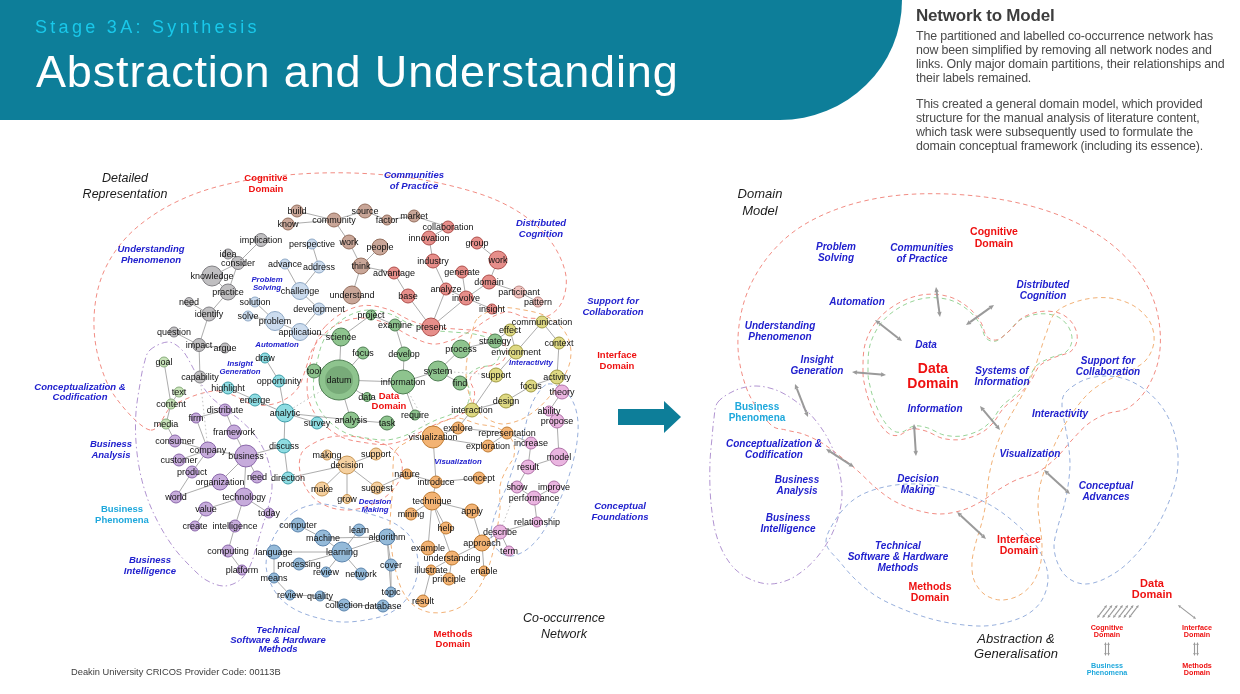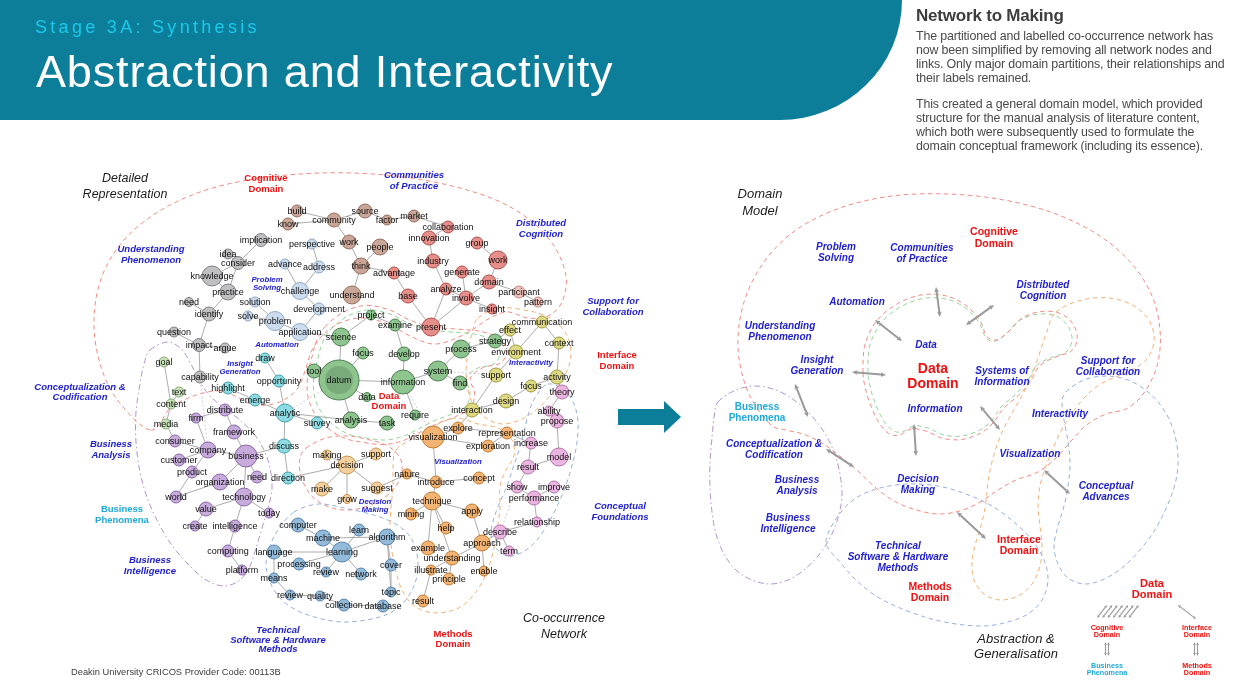--- a/index.html
+++ b/index.html
@@ -28,32 +28,32 @@
   .lbl-teal-r{font-size:10px;font-weight:700;fill:#1fa8dc;}
   .lbl-red-mini{font-size:7.2px;font-weight:700;fill:#ee1111;}
   .lbl-teal-mini{font-size:7.2px;font-weight:700;fill:#1fa8dc;}
   .lbl-red-mini-lg{font-size:11px;font-weight:700;fill:#ee1111;}
 </style>
 </head>
 <body>
 
 <div class="banner" style="background: rgb(13, 126, 153);">
   <div class="stage" style="color: rgb(25, 200, 234);">Stage 3A: Synthesis</div>
-  <div class="title" style="color: rgb(255, 255, 255);">Abstraction and Interactivity</div>
+  <div class="title" style="color: rgb(255, 255, 255);">Abstraction and Understanding</div>
 </div>
 
 <div class="info">
-  <h2>Network to Making</h2>
+  <h2>Network to Model</h2>
   <p id="para1">The partitioned and labelled co-occurrence network has
 now been simplified by removing all network nodes and
 links. Only major domain partitions, their relationships and
 their labels remained.</p>
   <p id="para2">This created a general domain model, which provided
 structure for the manual analysis of literature content,
-which both were subsequently used to formulate the
+which task were subsequently used to formulate the
 domain conceptual framework (including its essence).</p>
 </div>
 
 <svg id="diagram" width="1240" height="694" viewBox="0 0 1240 694" style="position:absolute;left:0;top:0;">
     <g>
       <path d="M150.0,430.0C141.0,428.3 124.5,409.7 116.0,398.0C107.5,386.3 102.7,373.3 99.0,360.0C95.3,346.7 93.5,332.0 94.0,318.0C94.5,304.0 97.0,289.0 102.0,276.0C107.0,263.0 114.7,250.7 124.0,240.0C133.3,229.3 145.3,220.0 158.0,212.0C170.7,204.0 185.0,197.3 200.0,192.0C215.0,186.7 231.3,183.0 248.0,180.0C264.7,177.0 282.7,175.2 300.0,174.0C317.3,172.8 334.7,172.5 352.0,173.0C369.3,173.5 387.3,174.8 404.0,177.0C420.7,179.2 436.7,182.2 452.0,186.0C467.3,189.8 483.0,194.3 496.0,200.0C509.0,205.7 520.3,212.3 530.0,220.0C539.7,227.7 548.0,236.7 554.0,246.0C560.0,255.3 564.7,266.7 566.0,276.0C567.3,285.3 565.0,295.3 562.0,302.0C559.0,308.7 553.7,313.3 548.0,316.0C542.3,318.7 534.7,318.7 528.0,318.0C521.3,317.3 514.3,312.0 508.0,312.0C501.7,312.0 496.0,315.0 490.0,318.0C484.0,321.0 478.3,326.3 472.0,330.0C465.7,333.7 458.7,337.7 452.0,340.0C445.3,342.3 439.0,344.7 432.0,344.0C425.0,343.3 417.3,339.3 410.0,336.0C402.7,332.7 395.7,327.0 388.0,324.0C380.3,321.0 371.7,318.3 364.0,318.0C356.3,317.7 348.7,319.3 342.0,322.0C335.3,324.7 329.0,329.3 324.0,334.0C319.0,338.7 315.0,344.3 312.0,350.0C309.0,355.7 308.3,361.7 306.0,368.0C303.7,374.3 301.7,382.7 298.0,388.0C294.3,393.3 289.0,397.2 284.0,400.0C279.0,402.8 273.5,404.3 268.0,405.0C262.5,405.7 256.5,405.5 251.0,404.0C245.5,402.5 240.3,398.2 235.0,396.0C229.7,393.8 224.3,391.5 219.0,391.0C213.7,390.5 208.5,391.7 203.0,393.0C197.5,394.3 191.5,396.5 186.0,399.0C180.5,401.5 176.0,402.8 170.0,408.0C164.0,413.2 159.0,431.7 150.0,430.0Z" fill="none" stroke="#f07f76" stroke-width="1" stroke-dasharray="4.5 3.5" opacity="0.9"></path>
       <path d="M330.0,330.0C334.3,325.3 341.7,319.3 348.0,316.0C354.3,312.7 361.0,310.3 368.0,310.0C375.0,309.7 383.0,311.7 390.0,314.0C397.0,316.3 403.3,321.3 410.0,324.0C416.7,326.7 423.0,328.7 430.0,330.0C437.0,331.3 444.7,331.3 452.0,332.0C459.3,332.7 467.3,332.7 474.0,334.0C480.7,335.3 487.7,337.0 492.0,340.0C496.3,343.0 499.7,348.0 500.0,352.0C500.3,356.0 497.7,361.3 494.0,364.0C490.3,366.7 482.7,365.7 478.0,368.0C473.3,370.3 467.3,374.0 466.0,378.0C464.7,382.0 470.0,387.3 470.0,392.0C470.0,396.7 469.0,402.3 466.0,406.0C463.0,409.7 457.0,411.7 452.0,414.0C447.0,416.3 441.3,417.7 436.0,420.0C430.7,422.3 425.3,425.3 420.0,428.0C414.7,430.7 409.7,434.0 404.0,436.0C398.3,438.0 392.3,439.7 386.0,440.0C379.7,440.3 372.3,439.0 366.0,438.0C359.7,437.0 353.7,436.3 348.0,434.0C342.3,431.7 336.7,428.0 332.0,424.0C327.3,420.0 323.0,415.0 320.0,410.0C317.0,405.0 315.0,399.7 314.0,394.0C313.0,388.3 313.3,382.0 314.0,376.0C314.7,370.0 316.7,363.3 318.0,358.0C319.3,352.7 320.0,348.7 322.0,344.0C324.0,339.3 325.7,334.7 330.0,330.0Z" fill="none" stroke="#8cce8c" stroke-width="1" stroke-dasharray="4.5 3.5" opacity="0.9"></path>
       <path d="M324.9,326.8C329.5,321.8 337.3,315.4 344.1,311.9C350.9,308.3 358.0,305.8 365.5,305.4C373.0,305.1 381.6,307.2 389.1,309.7C396.5,312.2 403.3,317.6 410.4,320.4C417.6,323.3 424.4,325.4 431.9,326.8C439.3,328.3 447.5,328.3 455.4,329.0C463.2,329.7 471.8,329.7 478.9,331.1C486.1,332.5 493.6,334.3 498.2,337.5C502.8,340.7 506.4,346.1 506.8,350.4C507.1,354.7 504.3,360.4 500.3,363.2C496.4,366.1 488.2,365.0 483.2,367.5C478.2,370.0 471.8,373.9 470.4,378.2C468.9,382.5 474.6,388.2 474.6,393.2C474.6,398.2 473.6,404.2 470.4,408.2C467.2,412.1 460.7,414.2 455.4,416.7C450.0,419.2 444.0,420.6 438.3,423.1C432.6,425.6 426.9,428.8 421.1,431.7C415.4,434.5 410.1,438.1 404.0,440.3C398.0,442.4 391.5,444.2 384.8,444.5C378.0,444.9 370.1,443.5 363.4,442.4C356.6,441.3 350.2,440.6 344.1,438.1C338.0,435.6 332.0,431.7 327.0,427.4C322.0,423.1 317.4,417.8 314.1,412.4C310.9,407.1 308.8,401.4 307.7,395.3C306.7,389.3 307.0,382.5 307.7,376.1C308.4,369.6 310.6,362.5 312.0,356.8C313.4,351.1 314.1,346.8 316.3,341.8C318.4,336.8 320.2,331.8 324.9,326.8Z" fill="none" stroke="#f07f76" stroke-width="1" stroke-dasharray="4.5 3.5" opacity="0.9"></path>
       <path d="M306.0,448.0C310.3,444.7 319.0,440.0 326.0,438.0C333.0,436.0 340.7,435.7 348.0,436.0C355.3,436.3 363.3,438.3 370.0,440.0C376.7,441.7 383.0,443.0 388.0,446.0C393.0,449.0 397.7,453.7 400.0,458.0C402.3,462.3 402.7,467.3 402.0,472.0C401.3,476.7 399.0,481.7 396.0,486.0C393.0,490.3 388.7,494.7 384.0,498.0C379.3,501.3 373.7,504.0 368.0,506.0C362.3,508.0 356.0,509.7 350.0,510.0C344.0,510.3 337.7,509.7 332.0,508.0C326.3,506.3 320.3,503.3 316.0,500.0C311.7,496.7 308.7,492.7 306.0,488.0C303.3,483.3 301.0,477.0 300.0,472.0C299.0,467.0 299.0,462.0 300.0,458.0C301.0,454.0 301.7,451.3 306.0,448.0Z" fill="none" stroke="#f07f76" stroke-width="1" stroke-dasharray="4.5 3.5" opacity="0.9"></path>
       <path d="M150.0,350.0C154.0,346.3 162.7,342.0 168.0,342.0C173.3,342.0 178.0,346.0 182.0,350.0C186.0,354.0 189.0,360.7 192.0,366.0C195.0,371.3 197.0,377.0 200.0,382.0C203.0,387.0 206.0,391.7 210.0,396.0C214.0,400.3 219.0,404.0 224.0,408.0C229.0,412.0 235.0,415.7 240.0,420.0C245.0,424.3 250.0,429.0 254.0,434.0C258.0,439.0 261.3,444.3 264.0,450.0C266.7,455.7 268.7,461.7 270.0,468.0C271.3,474.3 272.3,481.3 272.0,488.0C271.7,494.7 269.7,501.3 268.0,508.0C266.3,514.7 264.0,521.3 262.0,528.0C260.0,534.7 258.0,541.7 256.0,548.0C254.0,554.3 252.7,560.7 250.0,566.0C247.3,571.3 244.3,576.7 240.0,580.0C235.7,583.3 229.7,586.0 224.0,586.0C218.3,586.0 211.7,583.3 206.0,580.0C200.3,576.7 195.3,571.3 190.0,566.0C184.7,560.7 179.0,554.7 174.0,548.0C169.0,541.3 164.3,534.0 160.0,526.0C155.7,518.0 151.3,509.0 148.0,500.0C144.7,491.0 142.0,481.7 140.0,472.0C138.0,462.3 136.7,452.0 136.0,442.0C135.3,432.0 135.3,421.7 136.0,412.0C136.7,402.3 138.7,392.0 140.0,384.0C141.3,376.0 142.3,369.7 144.0,364.0C145.7,358.3 146.0,353.7 150.0,350.0Z" fill="none" stroke="#a888cc" stroke-width="1" stroke-dasharray="6 3 1.5 3" opacity="0.9"></path>

